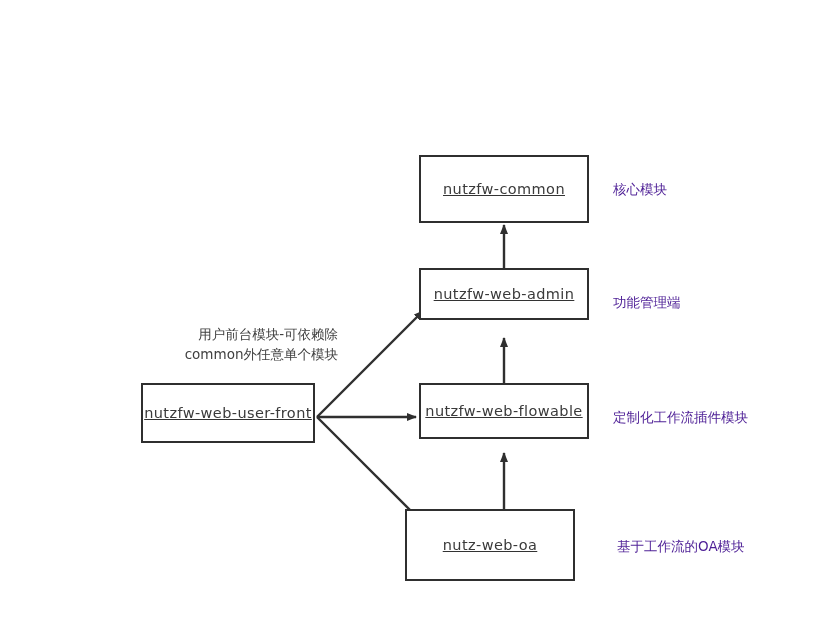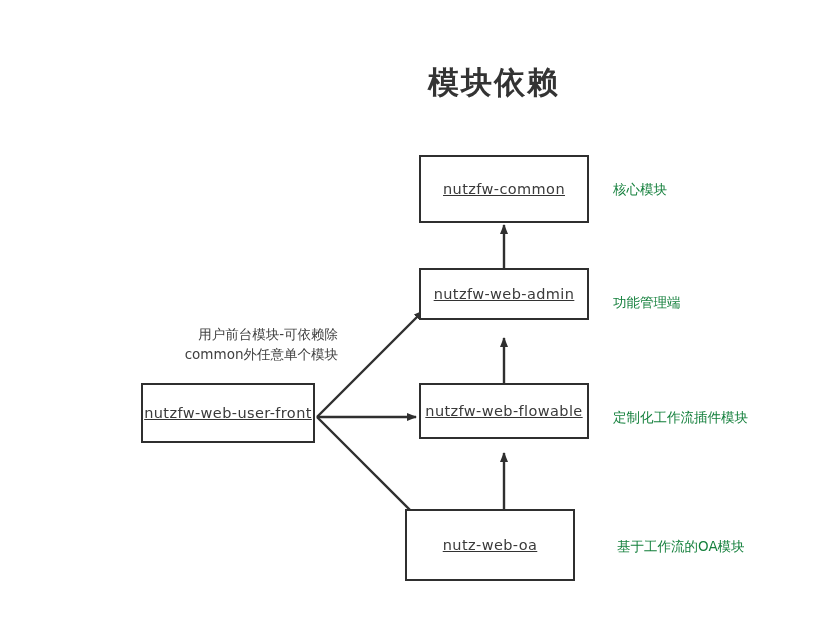--- a/index.html
+++ b/index.html
@@ -43,21 +43,21 @@
   .node-label {
     font-family: "DejaVu Sans", "Liberation Sans", sans-serif;
     font-size: 14.5px;
     letter-spacing: 0.4px;
     color: #3a3a3a;
     white-space: nowrap;
   }
   .side-note {
     position: absolute;
     font-size: 13.5px;
-    color: #15803d;
+    color: #4c1d95;
     white-space: nowrap;
     line-height: 1.2;
   }
   .annotation {
     position: absolute;
     font-size: 13.5px;
     color: #3f3f3f;
     text-align: right;
     line-height: 1.45;
     width: 220px;
@@ -72,21 +72,20 @@
     font-weight: bold;
     color: #333333;
     letter-spacing: 2px;
   }
 </style>
 </head>
 <body>
 
 <div id="diagram-canvas">
 
-  <div id="title-offset">模块依赖</div>
 
   <svg class="svg-layer" width="840" height="638" viewBox="0 0 840 638">
     <defs>
       <marker id="arrowhead" markerWidth="10" markerHeight="8" refX="9" refY="4" orient="auto" markerUnits="userSpaceOnUse">
         <path d="M0,0 L10,4 L0,8 Z" fill="#2f2f2f"></path>
       </marker>
     </defs>
 
     <line x1="504" y1="268" x2="504" y2="225" stroke="#2f2f2f" stroke-width="2.4" marker-end="url(#arrowhead)"></line>
 

